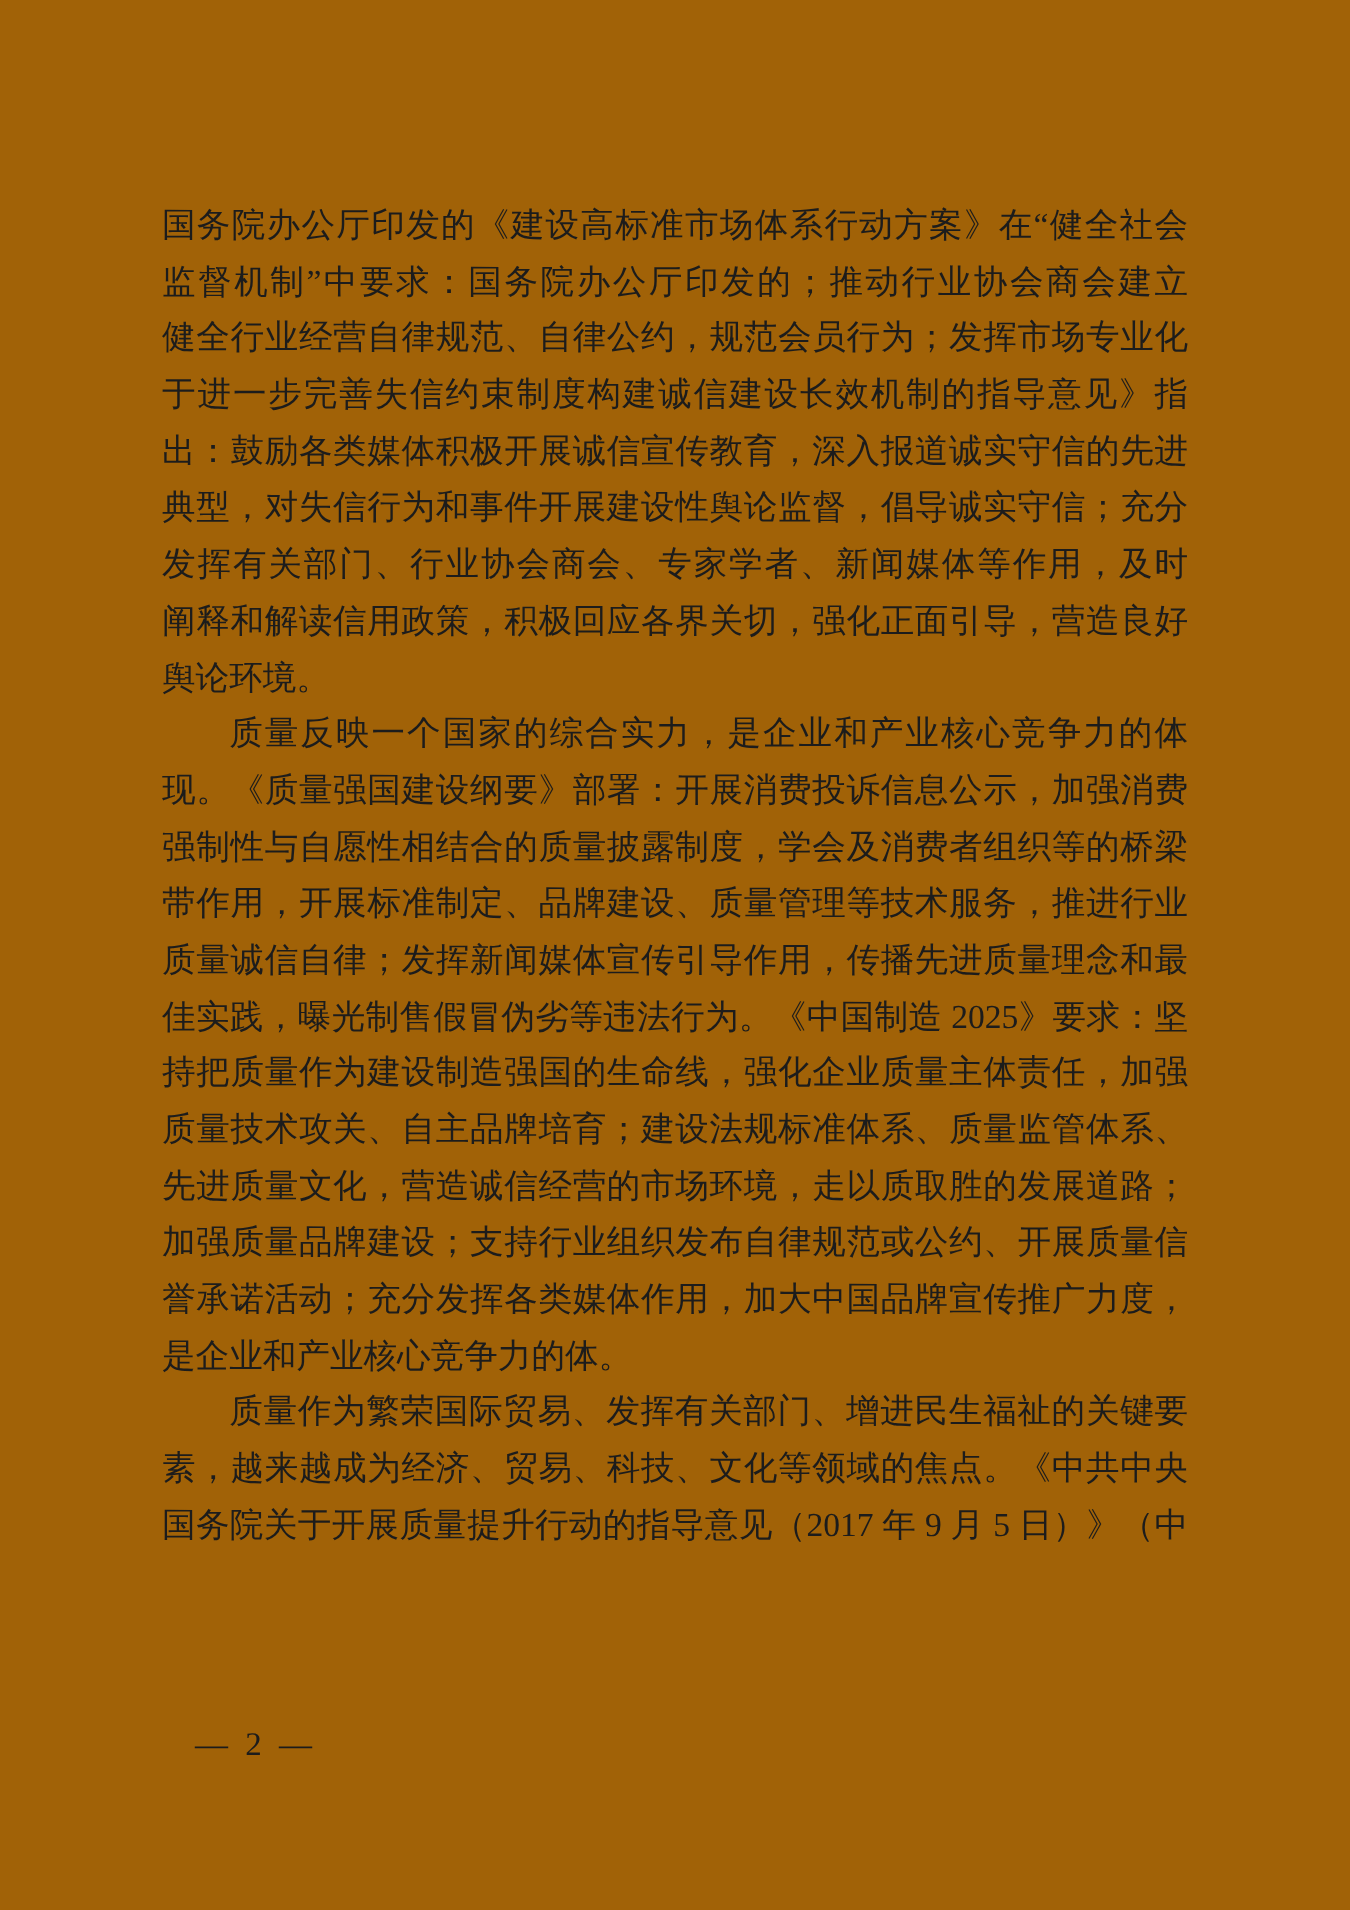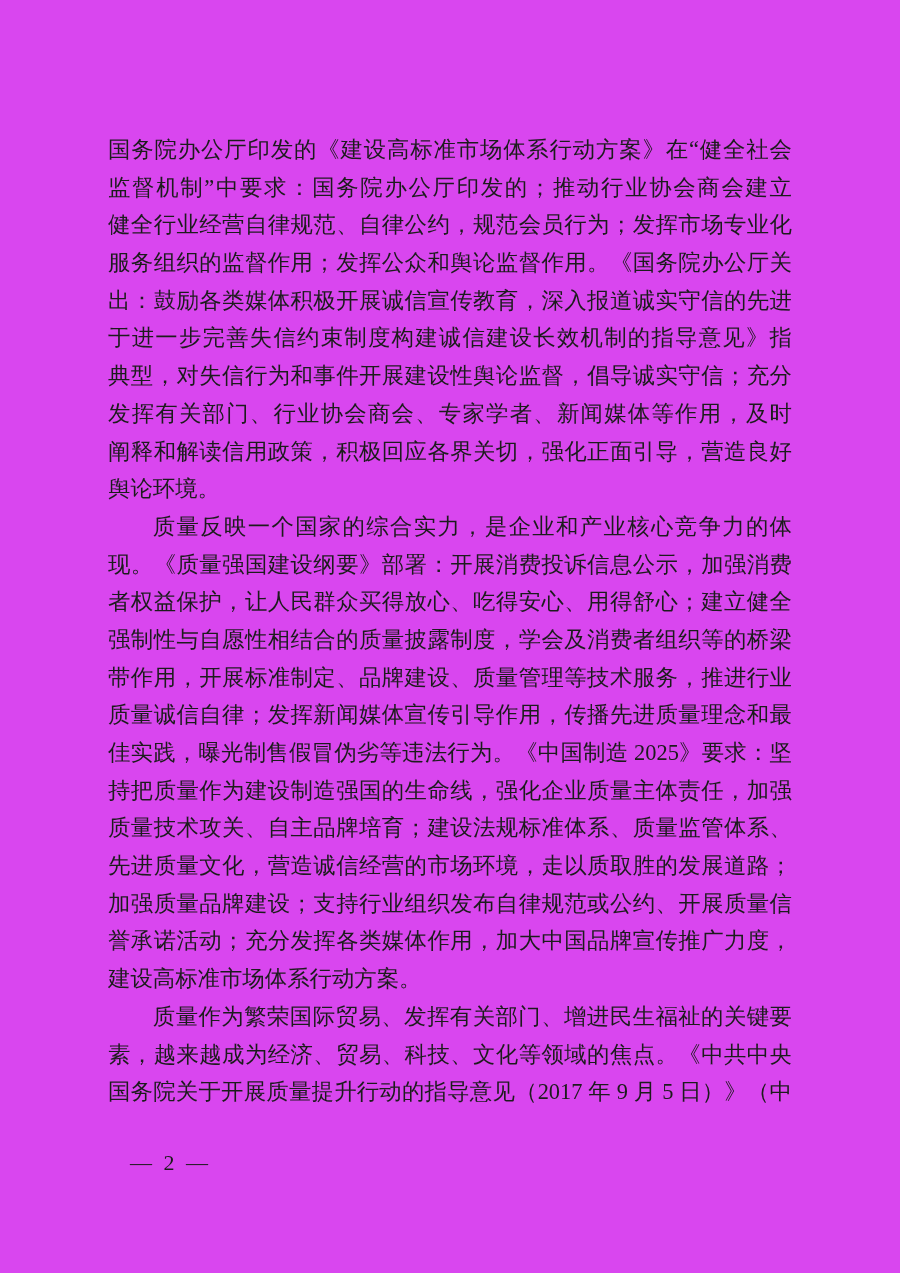--- a/index.html
+++ b/index.html
@@ -12,21 +12,21 @@
     background: #ffffff;
     position: relative;
     overflow: hidden;
     font-family: "Liberation Serif", "DejaVu Serif", serif;
   }
   .page {
     position: absolute;
     left: 0; top: 0;
     width: 900px;
     height: 1273px;
-    background: #d946ef;
+    background: #a16207;
   }
   .text-block {
     position: absolute;
     left: 108px;
     top: 131px;
     width: 684px;
     color: #1c1c1c;
     font-size: 22.4px;
   }
   .line {
@@ -55,38 +55,36 @@
   }
 </style>
 </head>
 <body>
 
 <div class="page">
   <div class="text-block">
     <div class="line">国务院办公厅印发的《建设高标准市场体系行动方案》在“健全社会</div>
     <div class="line">监督机制”中要求：国务院办公厅印发的；推动行业协会商会建立</div>
     <div class="line">健全行业经营自律规范、自律公约，规范会员行为；发挥市场专业化</div>
-    <div class="line">服务组织的监督作用；发挥公众和舆论监督作用。《国务院办公厅关</div>
+    <div class="line">于进一步完善失信约束制度构建诚信建设长效机制的指导意见》指</div>
     <div class="line">出：鼓励各类媒体积极开展诚信宣传教育，深入报道诚实守信的先进</div>
-    <div class="line">于进一步完善失信约束制度构建诚信建设长效机制的指导意见》指</div>
     <div class="line">典型，对失信行为和事件开展建设性舆论监督，倡导诚实守信；充分</div>
     <div class="line">发挥有关部门、行业协会商会、专家学者、新闻媒体等作用，及时</div>
     <div class="line">阐释和解读信用政策，积极回应各界关切，强化正面引导，营造良好</div>
     <div class="line short">舆论环境。</div>
     <div class="line indent">质量反映一个国家的综合实力，是企业和产业核心竞争力的体</div>
     <div class="line">现。《质量强国建设纲要》部署：开展消费投诉信息公示，加强消费</div>
-    <div class="line">者权益保护，让人民群众买得放心、吃得安心、用得舒心；建立健全</div>
     <div class="line">强制性与自愿性相结合的质量披露制度，学会及消费者组织等的桥梁纽</div>
     <div class="line">带作用，开展标准制定、品牌建设、质量管理等技术服务，推进行业</div>
     <div class="line">质量诚信自律；发挥新闻媒体宣传引导作用，传播先进质量理念和最</div>
     <div class="line">佳实践，曝光制售假冒伪劣等违法行为。《中国制造 2025》要求：坚</div>
     <div class="line">持把质量作为建设制造强国的生命线，强化企业质量主体责任，加强</div>
     <div class="line">质量技术攻关、自主品牌培育；建设法规标准体系、质量监管体系、</div>
     <div class="line">先进质量文化，营造诚信经营的市场环境，走以质取胜的发展道路；</div>
     <div class="line">加强质量品牌建设；支持行业组织发布自律规范或公约、开展质量信</div>
     <div class="line">誉承诺活动；充分发挥各类媒体作用，加大中国品牌宣传推广力度，</div>
-    <div class="line short">建设高标准市场体系行动方案。</div>
+    <div class="line short">是企业和产业核心竞争力的体。</div>
     <div class="line indent">质量作为繁荣国际贸易、发挥有关部门、增进民生福祉的关键要</div>
     <div class="line">素，越来越成为经济、贸易、科技、文化等领域的焦点。《中共中央</div>
     <div class="line">国务院关于开展质量提升行动的指导意见（2017 年 9 月 5 日）》（中发</div>
   </div>
   <div class="page-num">— 2 —</div>
 </div>
 
 </body></html>

